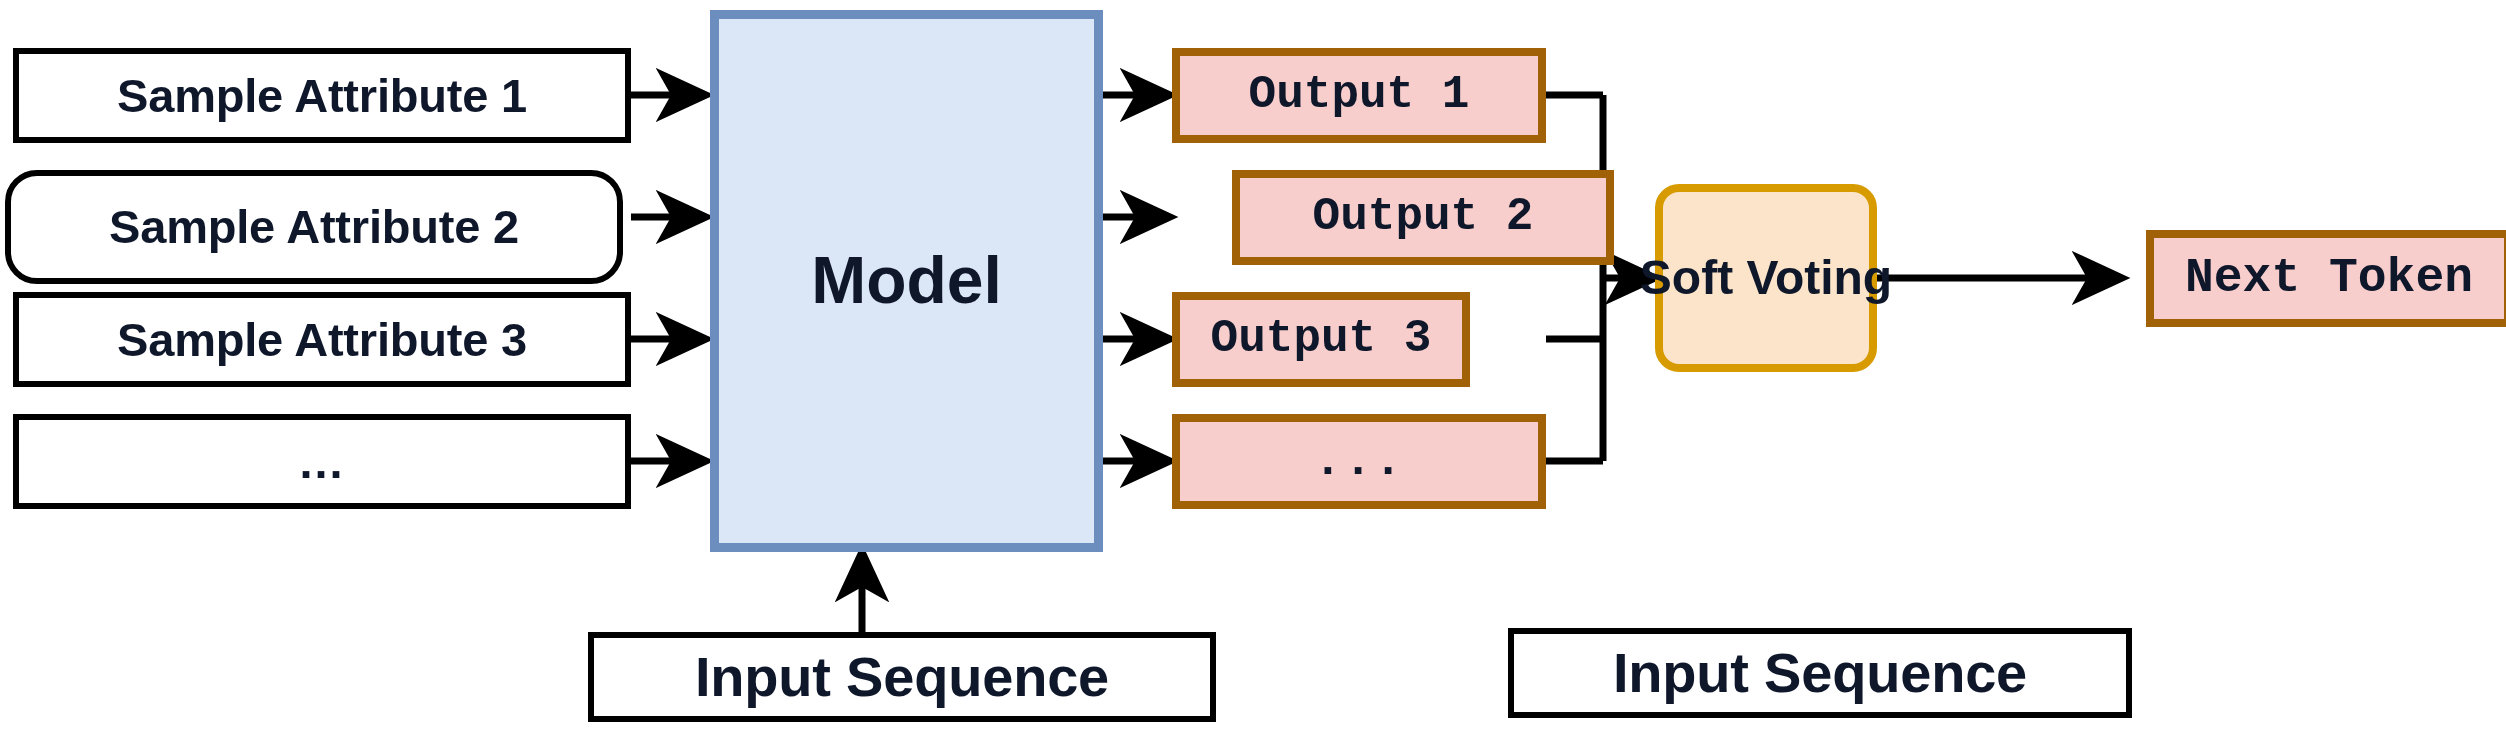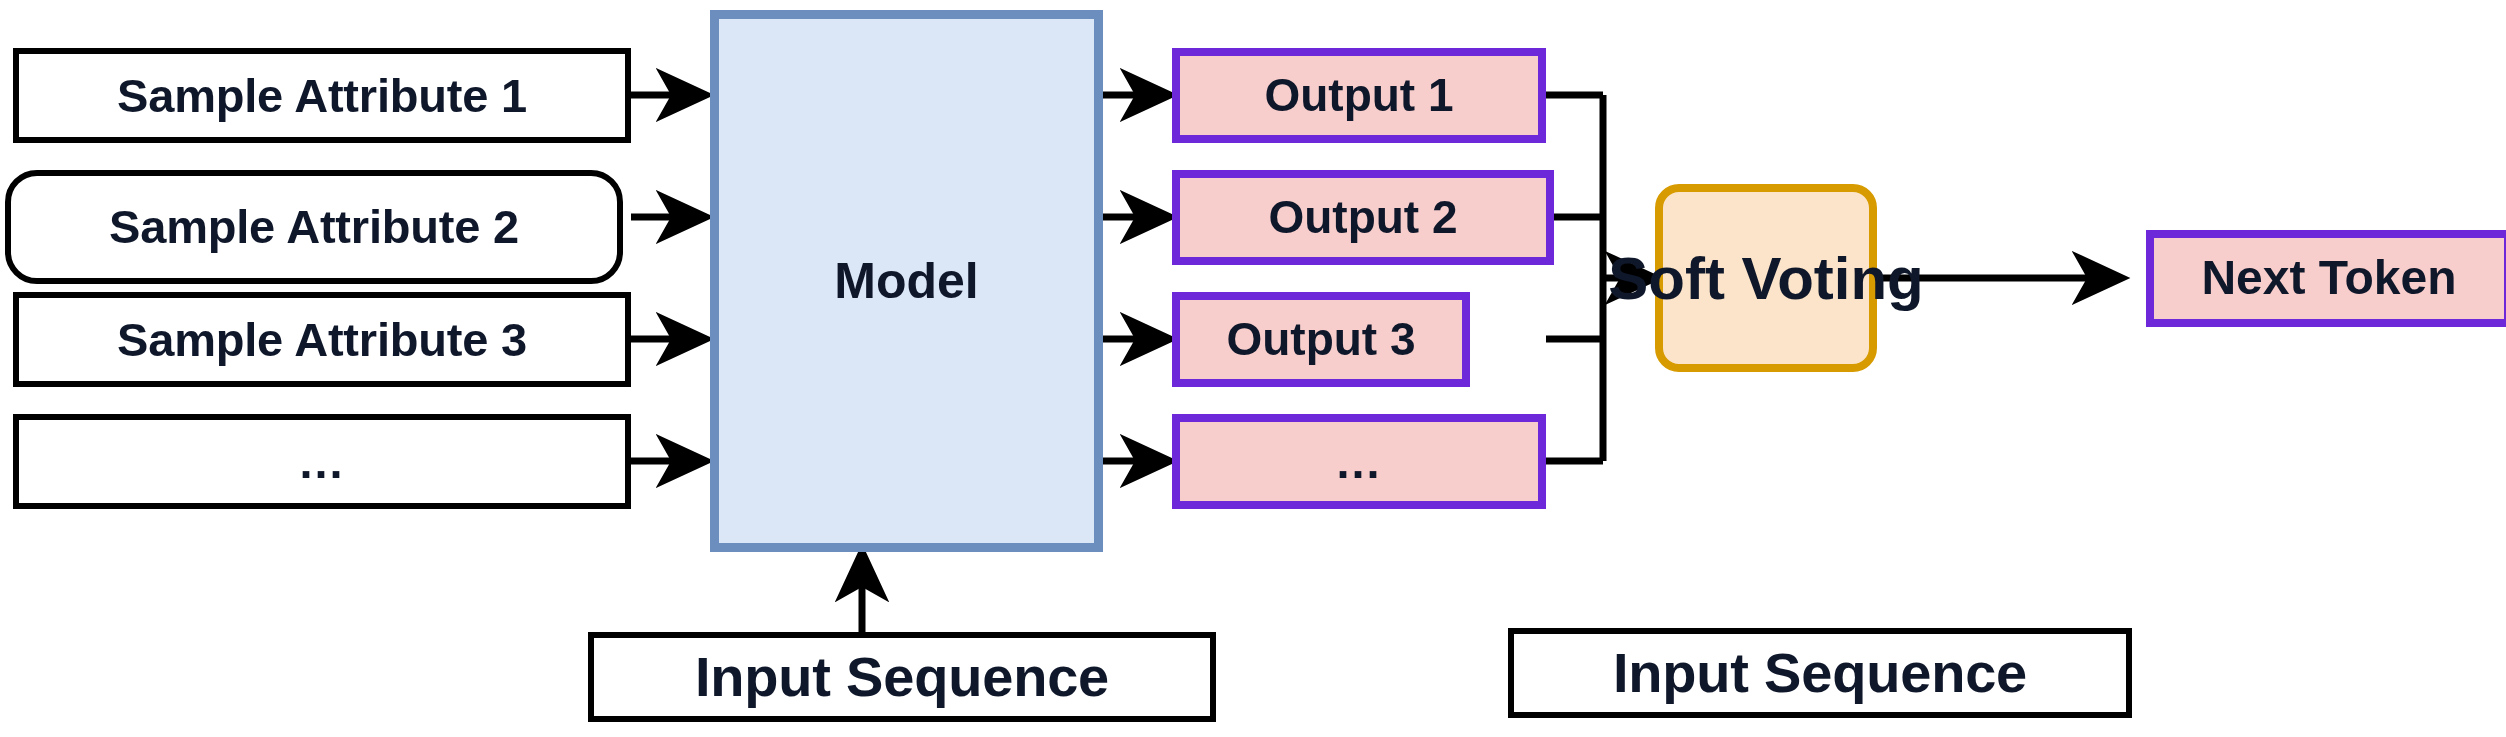--- a/index.html
+++ b/index.html
@@ -36,37 +36,38 @@
     font-size: 47px;
     letter-spacing: -0.2px;
   }
   .box-plain.sequence {
     font-size: 56px;
   }
   
   .box-model {
     background: #dbe6f7;
     border: 9px solid #6c8ebf;
-    font-size: 50px;
+    font-size: 66px;
   }
   
   .box-output {
     background: #f8cecc;
-    border: 8px solid #6d28d9;
+    border: 8px solid #a16207;
     font-size: 46px;
+    font-family: Liberation Mono, monospace;
   }
   .box-output.token {
     font-size: 48px;
   }
   
   .box-vote {
     background: #fbe4c9;
     border: 8px solid #d79b00;
     border-radius: 24px;
-    font-size: 60px;
+    font-size: 48px;
   }
   .ellipsis {
     font-size: 47px;
     letter-spacing: 2px;
   }
   
   .edge {
     position: absolute;
     pointer-events: none;
   }
@@ -129,21 +130,21 @@
   </div>
 
   <div class="node box-model" style="left:710px;top:10px;width:393px;height:542px;">
     <span>Model</span>
   </div>
 
   <div class="node box-output" style="left:1172px;top:48px;width:374px;height:95px;">
     <span>Output 1</span>
   </div>
 
-  <div class="node box-output" style="left:1172px;top:170px;width:382px;height:95px;">
+  <div class="node box-output" style="left:1232px;top:170px;width:382px;height:95px;">
     <span>Output 2</span>
   </div>
 
   <div class="node box-output" style="left:1172px;top:292px;width:298px;height:95px;">
     <span>Output 3</span>
   </div>
 
   <div class="node box-output" style="left:1172px;top:414px;width:374px;height:95px;">
     <span class="ellipsis">...</span>
   </div>

